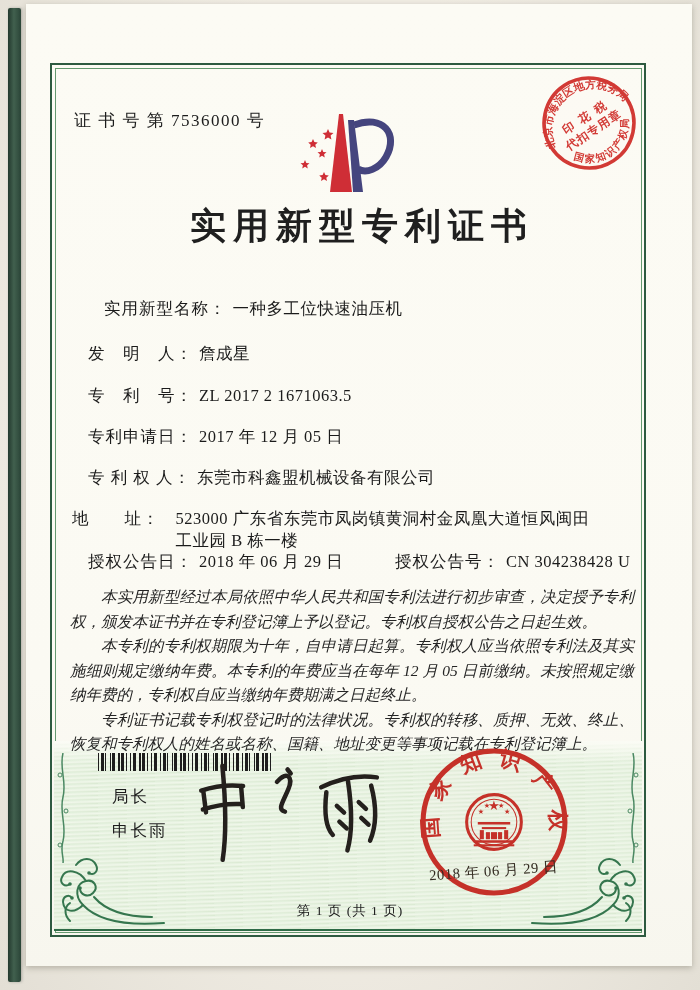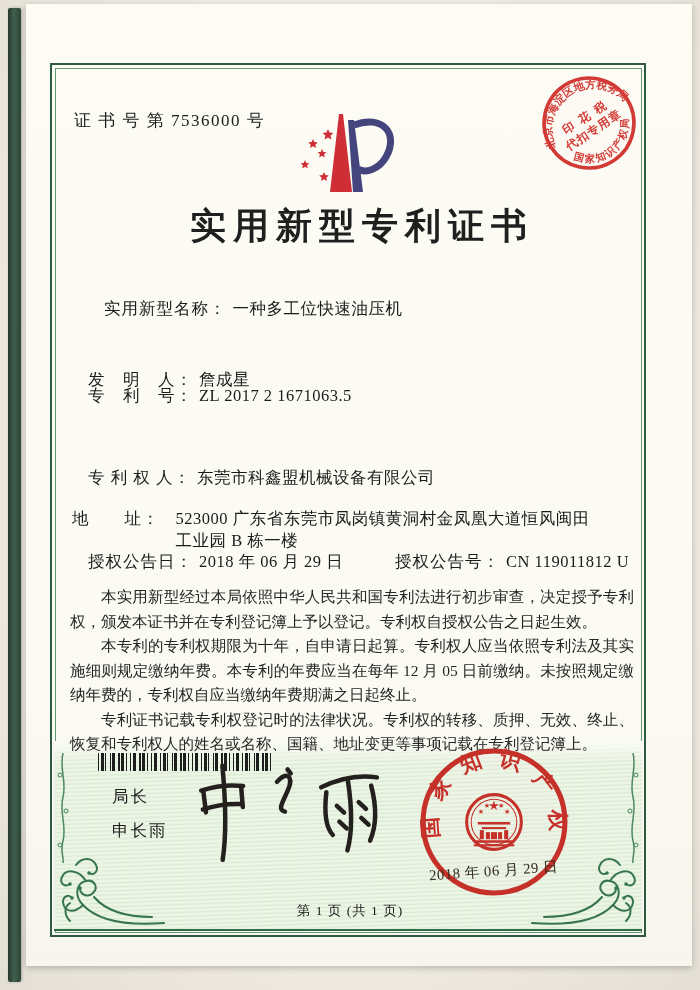--- a/index.html
+++ b/index.html
@@ -45,21 +45,21 @@
     font-size:36px;font-weight:600;letter-spacing:7px;color:#1f1f1f;padding-left:12px;
   }
   .field-row{left:88px;font-size:16.5px;color:#1b1b1b;white-space:nowrap;}
   .field-row .lbl{letter-spacing:1px;}
   .field-row .val{margin-left:6px;letter-spacing:0.5px;}
   .addr-val{display:inline-block;vertical-align:top;margin-left:16px;letter-spacing:0.5px;}
   .paras{
     left:70px;top:584px;width:564px;font-size:15.5px;line-height:24.5px;
     text-align:justify;color:#252525;
   }
-  .paras p{margin:0;text-indent:2em;}
+  .paras p{margin:0;text-indent:2em;font-style:italic;}
   .barcode{
     left:98px;top:753px;width:174px;height:18px;
     background:repeating-linear-gradient(90deg,
       #1d1d1d 0 1.5px, transparent 1.5px 3px,
       #1d1d1d 3px 6px, transparent 6px 7.5px,
       #1d1d1d 7.5px 8.5px, transparent 8.5px 12px,
       #1d1d1d 12px 13px, transparent 13px 14.5px,
       #1d1d1d 14.5px 17.5px, transparent 17.5px 20.5px);
   }
   .bureau-title{left:112px;top:786px;font-size:16.5px;color:#1d1d1d;letter-spacing:2px;}
@@ -152,37 +152,40 @@
         <polygon points="53,8 59,8 68,80 58,80"></polygon>
       </g>
       <path d="M59,13 C88,2 104,22 91,45 C84,57 71,62 63,57" fill="none" stroke="#45457e" stroke-width="7"></path>
     </svg>
 
     <div class="abs title" style="left:-26px;top:198px;width:700px;">实用新型专利证书</div>
 
     <div class="abs field-row" style="top:294px;left:62px;margin-left:16px;">
       <span class="lbl">实用新型名称：</span><span class="val">一种多工位快速油压机</span>
     </div>
-    <div class="abs field-row" style="top:339px;left:62px;margin-top:26px;">
+    <div class="abs field-row" style="top:339px;left:62px;">
       <span class="lbl">发　明　人：</span><span class="val">詹成星</span>
     </div>
     <div class="abs field-row" style="top:381px;left:62px;">
       <span class="lbl">专　利　号：</span><span class="val">ZL 2017 2 1671063.5</span>
     </div>
+    <div class="abs field-row" style="top:422px;left:62px;">
+      <span class="lbl">专利申请日：</span><span class="val">2017 年 12 月 05 日</span>
+    </div>
     <div class="abs field-row" style="top:463px;left:62px;">
       <span class="lbl">专 利 权 人：</span><span class="val">东莞市科鑫盟机械设备有限公司</span>
     </div>
     <div class="abs field-row" style="top:504px;left:46px;">
       <span class="lbl" style="vertical-align:top;">地　　址：</span><span class="addr-val"><div>523000 广东省东莞市凤岗镇黄洞村金凤凰大道恒风闽田</div><div>工业园 B 栋一楼</div></span>
     </div>
     <div class="abs field-row" style="top:547px;left:62px;">
       <span class="lbl">授权公告日：</span><span class="val">2018 年 06 月 29 日</span>
     </div>
     <div class="abs field-row" style="top:547px;left:369px;">
-      <span class="lbl">授权公告号：</span><span class="val">CN 119011812 U</span>
+      <span class="lbl">授权公告号：</span><span class="val">CN 304238428 U</span>
     </div>
 
     <div class="abs paras" style="left:44px;top:581px;">
       <p>本实用新型经过本局依照中华人民共和国专利法进行初步审查，决定授予专利权，颁发本证书并在专利登记簿上予以登记。专利权自授权公告之日起生效。</p>
       <p>本专利的专利权期限为十年，自申请日起算。专利权人应当依照专利法及其实施细则规定缴纳年费。本专利的年费应当在每年 12 月 05 日前缴纳。未按照规定缴纳年费的，专利权自应当缴纳年费期满之日起终止。</p>
       <p>专利证书记载专利权登记时的法律状况。专利权的转移、质押、无效、终止、恢复和专利权人的姓名或名称、国籍、地址变更等事项记载在专利登记簿上。</p>
     </div>
 
     <div class="abs barcode" style="left:72px;top:749px;"></div>
 

